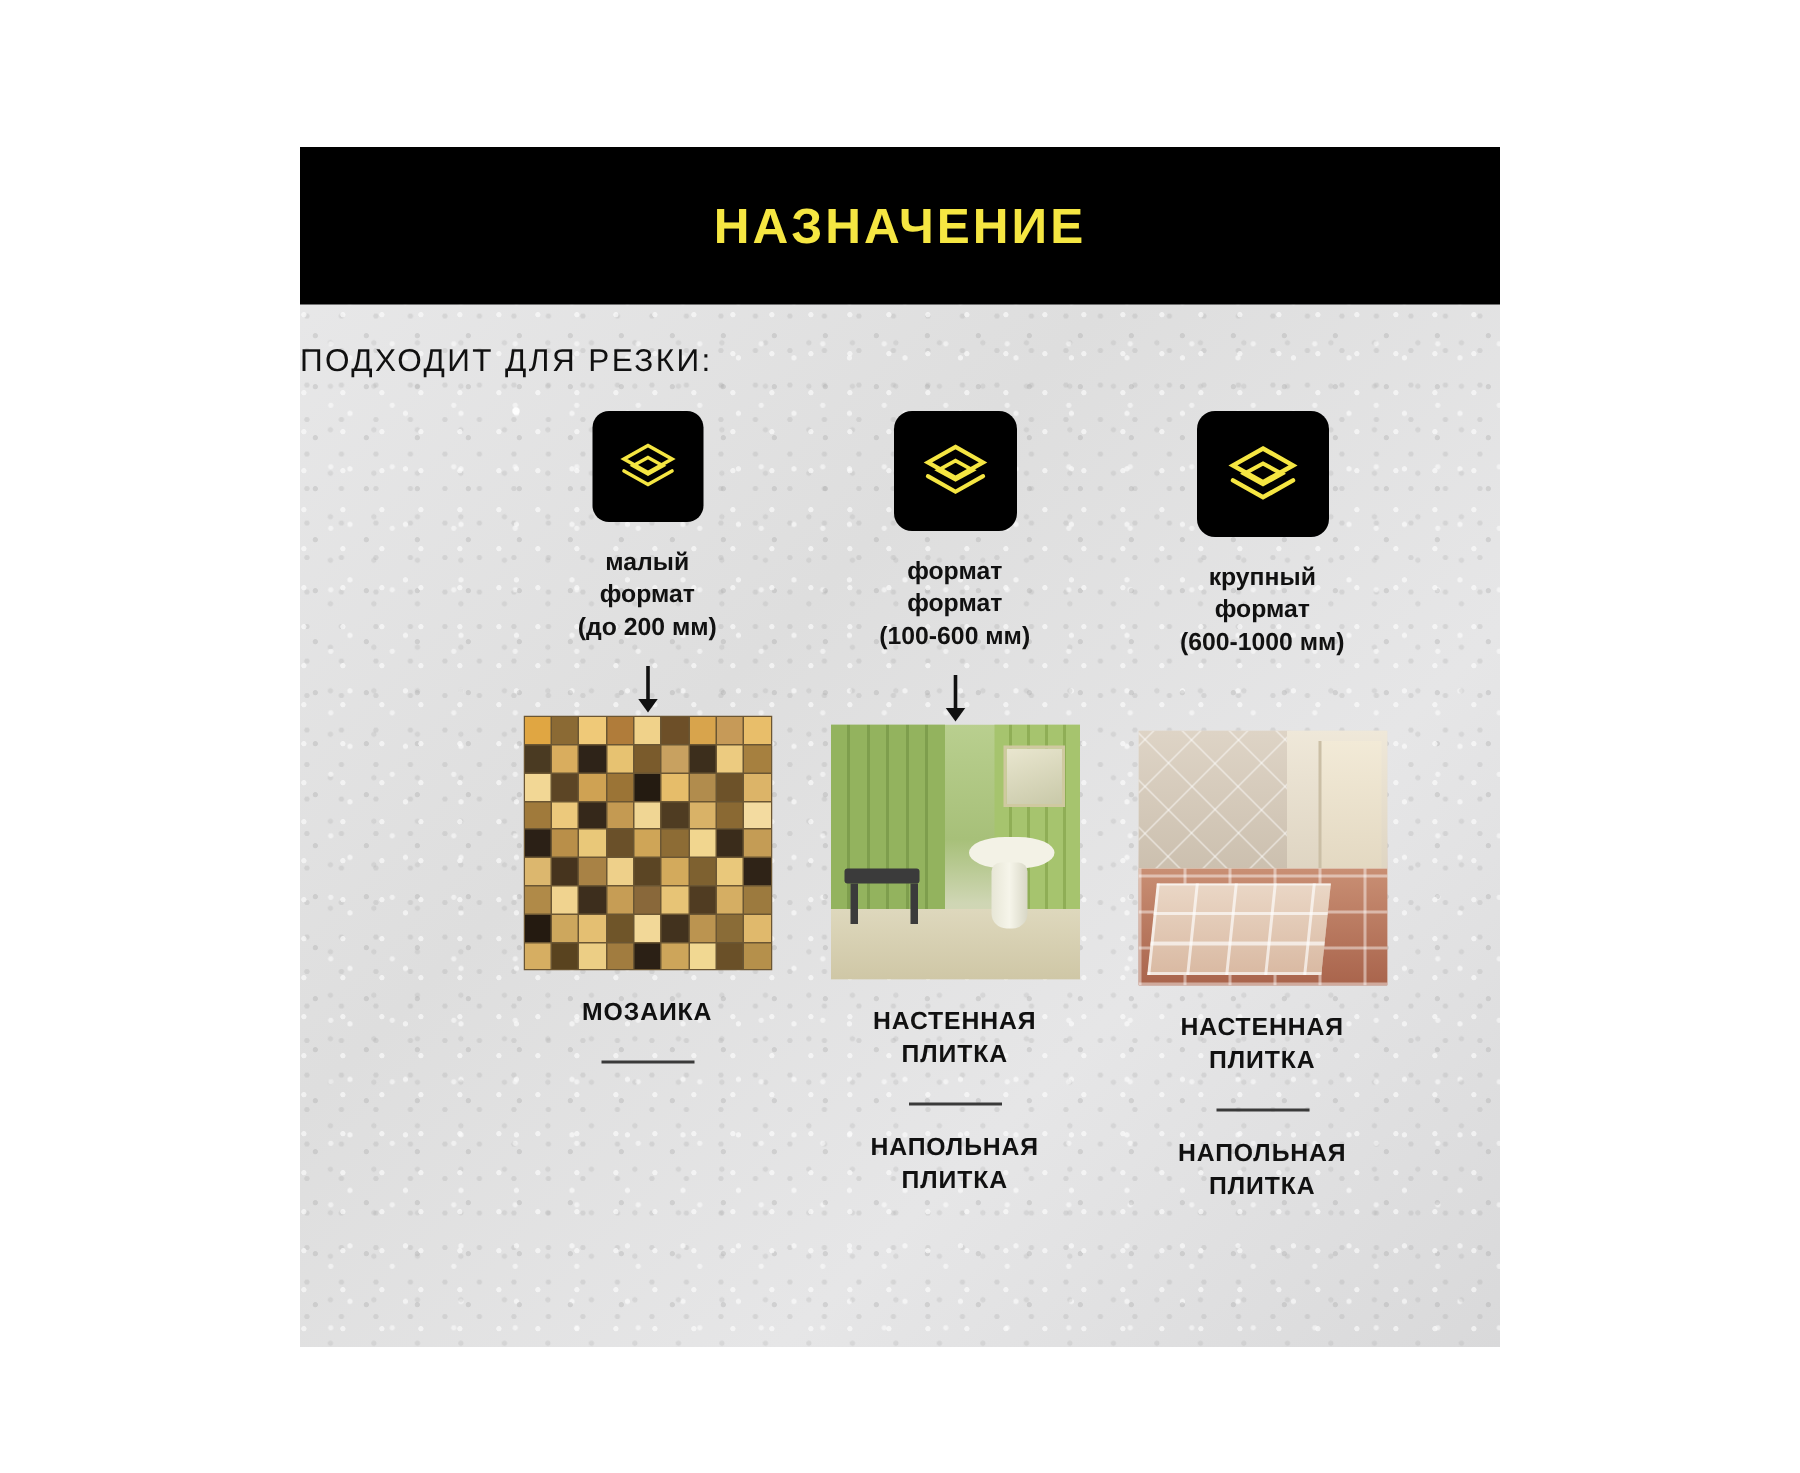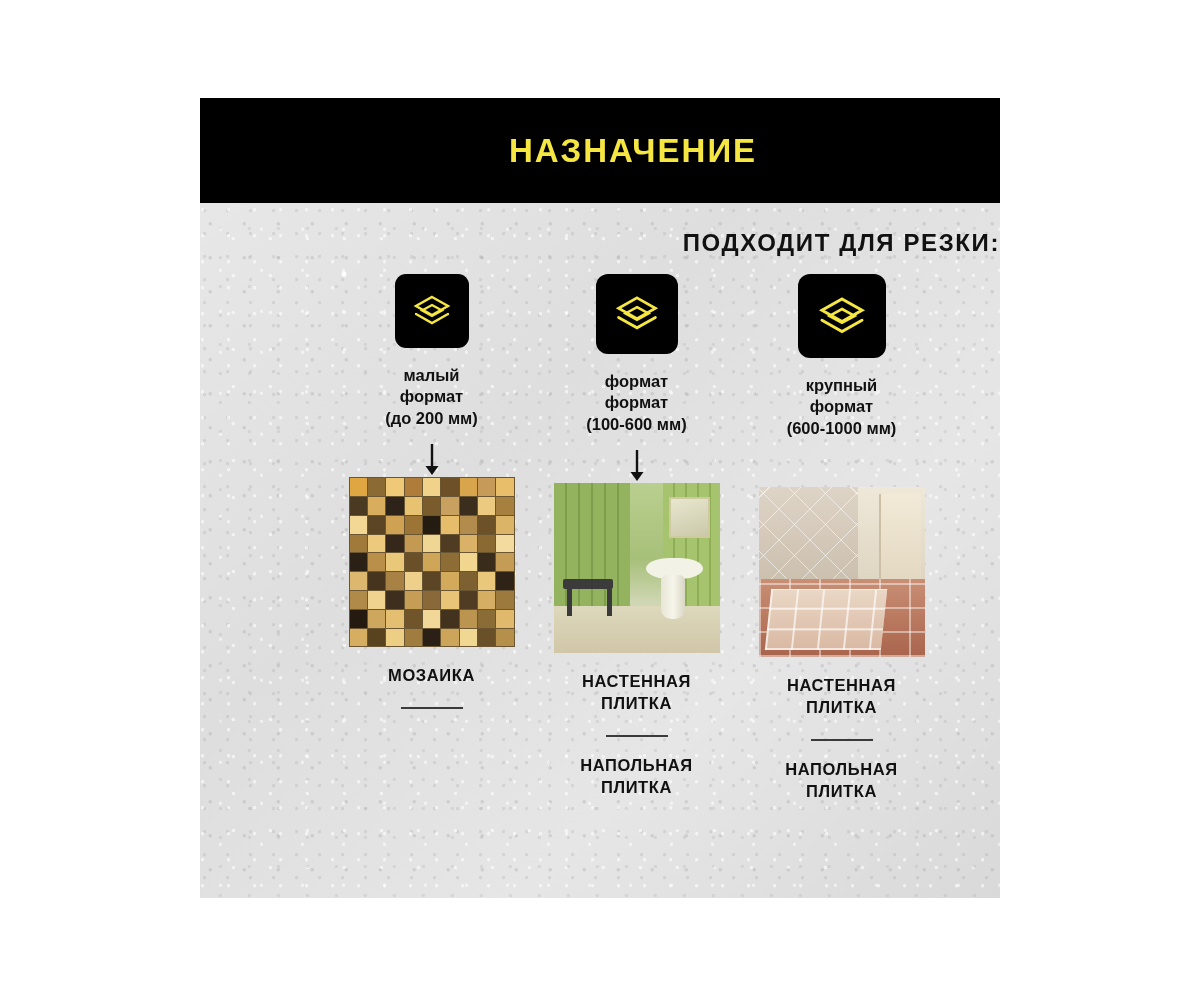--- a/index.html
+++ b/index.html
@@ -55,40 +55,39 @@
     position: absolute;
     left: 0;
     top: 0;
     width: 800px;
     height: 105px;
     background: #000000;
     display: flex;
     align-items: center;
     justify-content: center;
     z-index: 3;
-    padding-left: 33px;
   }
   .header-title {
     color: #f5e642;
     font-size: 33px;
     font-weight: bold;
     letter-spacing: 2px;
     text-align: center;
     font-family: "Liberation Sans", sans-serif;
   }
 
   
   .subtitle {
     position: absolute;
     top: 131px;
     left: 0;
     width: 800px;
-    text-align: right;
-    font-size: 24px;
-    font-weight: bold;
+    text-align: left;
+    font-size: 21px;
+    font-weight: normal;
     letter-spacing: 1.6px;
     color: #111111;
     z-index: 2;
   }
 
   
   .columns {
     position: absolute;
     top: 176px;
     left: 64px;

